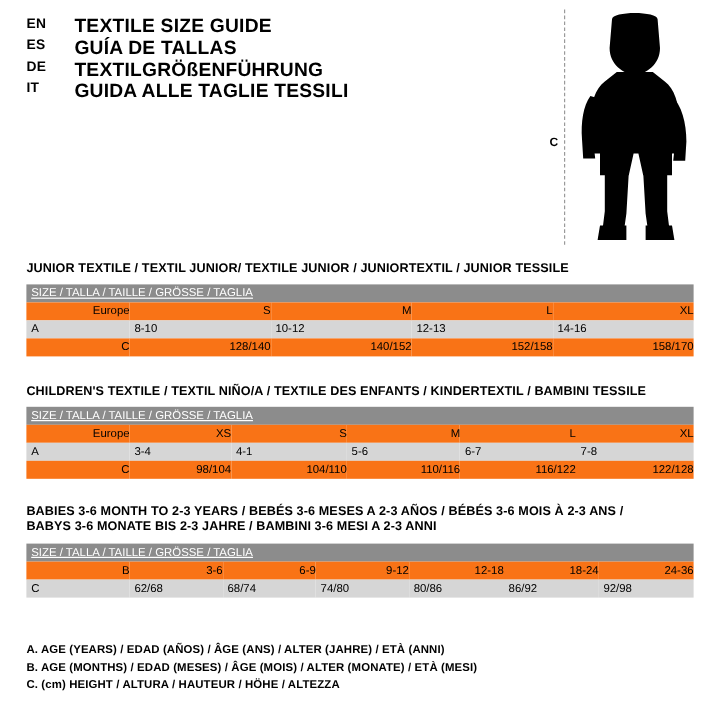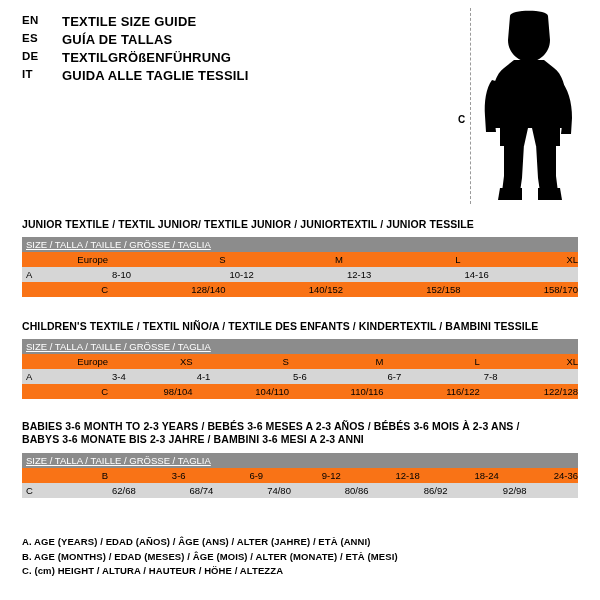--- a/index.html
+++ b/index.html
@@ -30,21 +30,21 @@
     align-items: flex-start;
     height: 18px;
   }
   .hdr-lang {
     width: 40px;
     font-size: 11.5px;
     font-weight: bold;
     letter-spacing: 0.3px;
   }
   .hdr-text {
-    font-size: 13px;
+    font-size: 16px;
     font-weight: bold;
     letter-spacing: 0.2px;
   }
 
   
   .figure-area {
     position: absolute;
     left: 448px;
     top: 8px;
     width: 140px;

